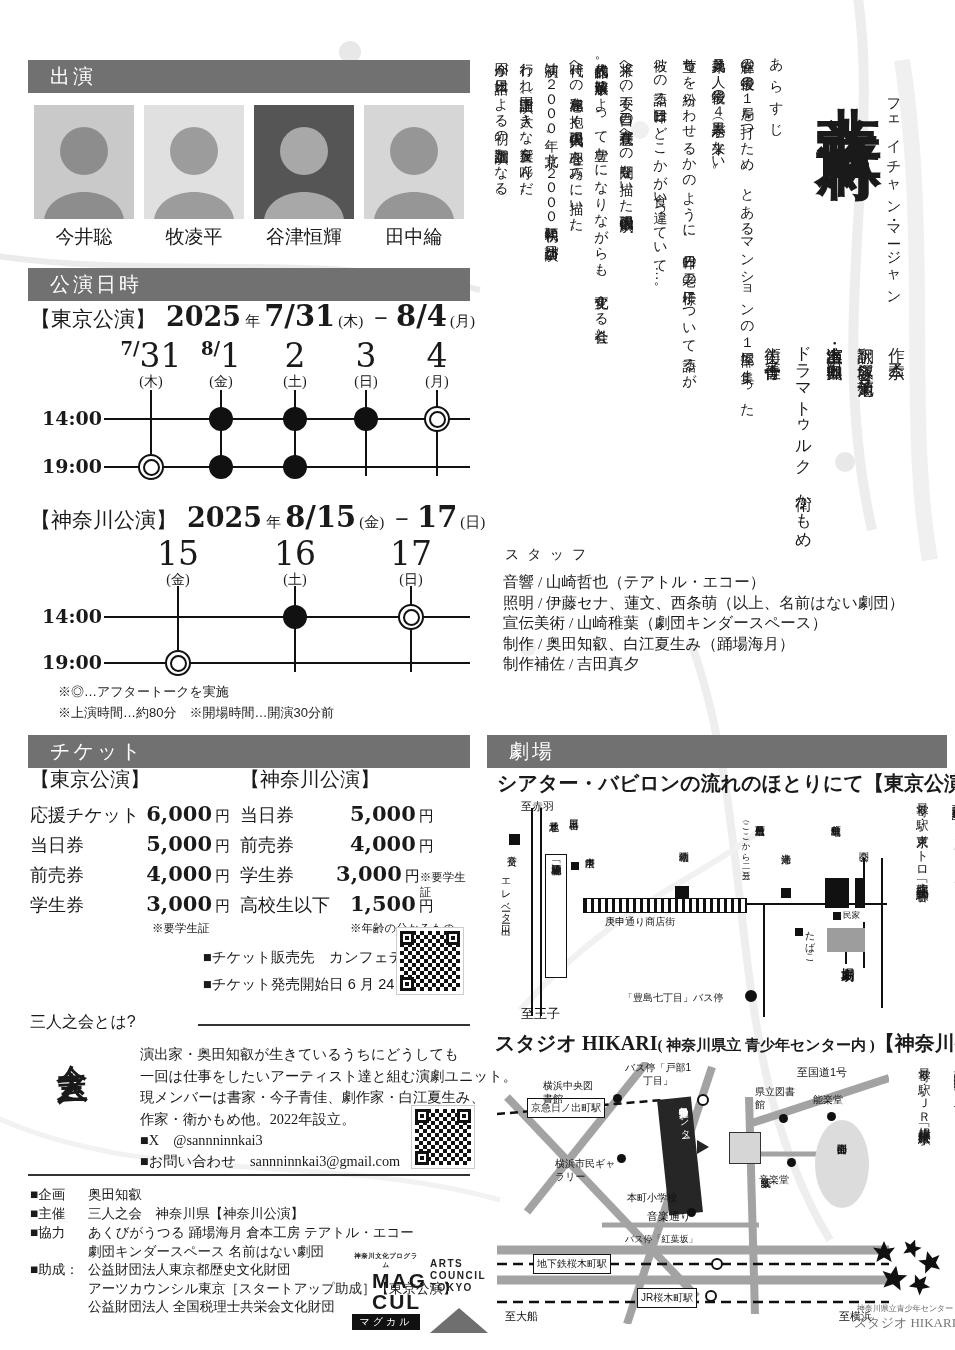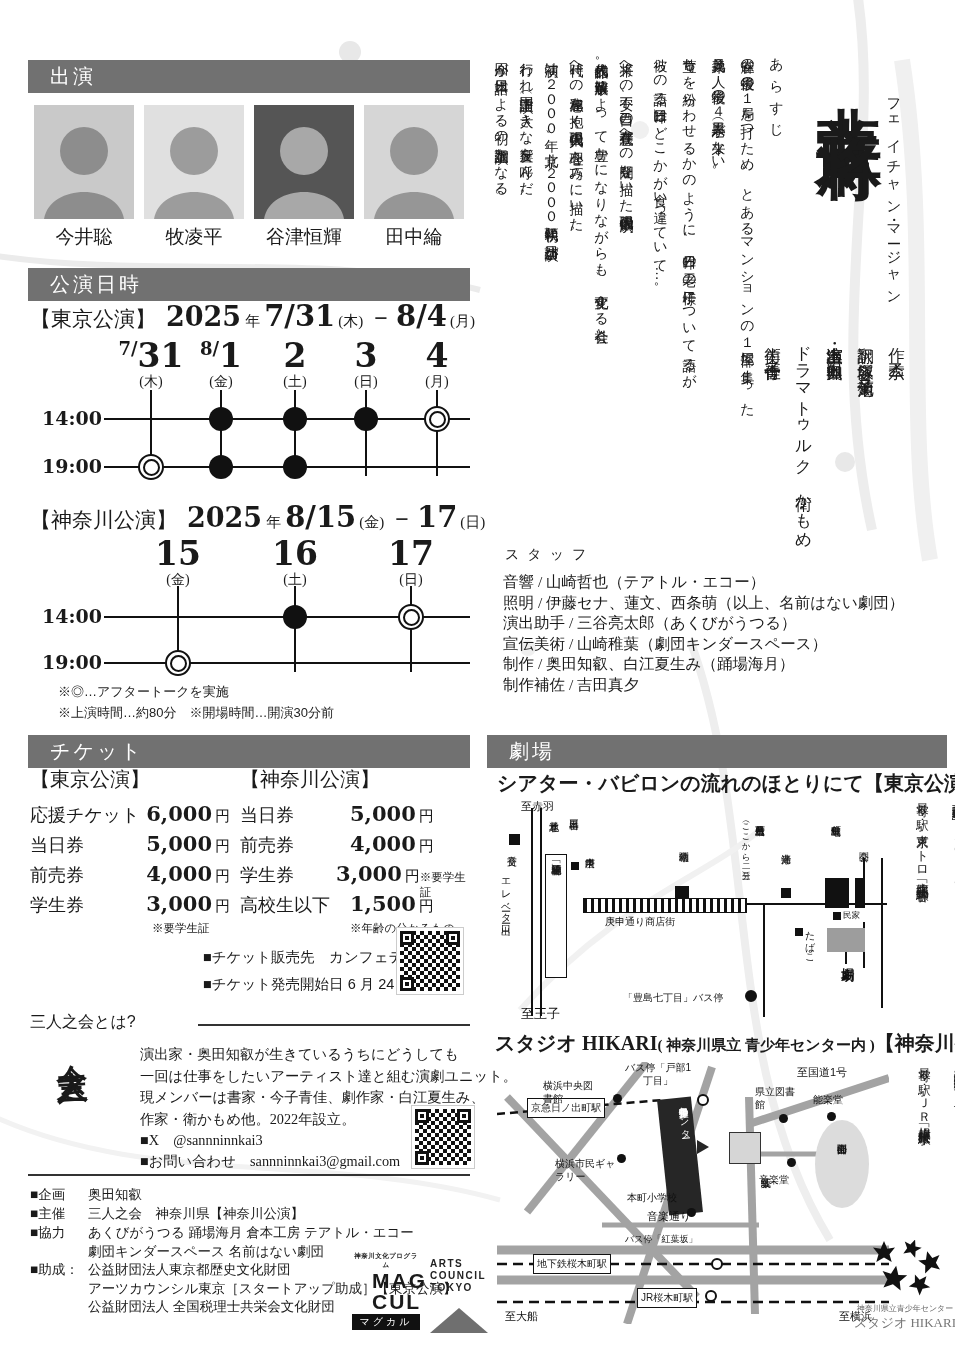--- a/index.html
+++ b/index.html
@@ -21,21 +21,21 @@
   .perf-num{font-family:"DejaVu Serif",serif;font-weight:700;font-size:29px;}
   .perf-day{font-size:15px;margin:0 3px;}
   .perf-dash{font-size:24px;margin:0 8px;font-weight:700;}
   
   .grid{position:absolute;}
   .time{position:absolute;left:14px;font-family:"DejaVu Serif",serif;font-weight:700;font-size:19px;}
   .hline{position:absolute;height:2px;background:#111;}
   .vline{position:absolute;width:2px;background:#111;}
   .daycol{position:absolute;top:0;width:80px;text-align:center;}
   .dpre{font-family:"DejaVu Serif",serif;font-weight:700;font-size:18px;vertical-align:12px;}
-  .dnum{font-family:"DejaVu Serif",serif;font-weight:700;font-size:33px;}
+  .dnum{font-family:"DejaVu Serif",serif;font-weight:400;font-size:33px;}
   .dday{font-size:14px;margin-top:-2px;}
   .mark{position:absolute;transform:translate(-50%,-50%);}
   .mark-filled{width:24px;height:24px;background:#111;border-radius:50%;}
   .mark-double{width:26px;height:26px;background:#fff;border:2.5px solid #111;border-radius:50%;box-sizing:border-box;position:absolute;}
   .mark-double::after{content:"";position:absolute;inset:2.5px;border:2.5px solid #111;border-radius:50%;}
   .sched-notes{position:absolute;font-family:"Liberation Sans",sans-serif;font-size:13px;line-height:1.6;color:#222;}
   
   .tixblock{position:absolute;}
   .tixhead{font-family:"Liberation Sans",sans-serif;font-size:20px;margin-bottom:8px;}
   .tixrow{display:flex;align-items:baseline;height:30px;}
@@ -363,21 +363,20 @@
   <p>時代への違和感を抱く現代中国人の心理を巧みに描いた。</p>
   <p>初演は２０００年、北京。２０００年代初頭に訪日公演が</p>
   <p>行われ（中国語上演）、大きな反響を呼んだ。</p>
   <p>今回が日本語による初の翻訳上演となる。</p>
 </div>
 
 <div class="abs" style="left:505px;top:546px;font-size:14px;letter-spacing:8px;">スタッフ</div>
 <div class="stafflines" style="left:503px;top:572px;">
   <div>音響 / 山崎哲也（テアトル・エコー）</div>
   <div>照明 / 伊藤セナ、蓮文、西条萌（以上、名前はない劇団）</div>
-  <div>演出助手 / 三谷亮太郎（あくびがうつる）</div>
   <div>宣伝美術 / 山崎稚葉（劇団キンダースペース）</div>
   <div>制作 / 奥田知叡、白江夏生み（踊場海月）</div>
   <div>制作補佐 / 吉田真夕</div>
 </div>
 
 <div class="bar" style="left:487px;top:735px;width:460px;">
   <span>劇場</span>
 </div>
 
 <div class="theater-title" style="left:497px;top:770px;">シアター・バビロンの流れのほとりにて【東京公演】</div>

